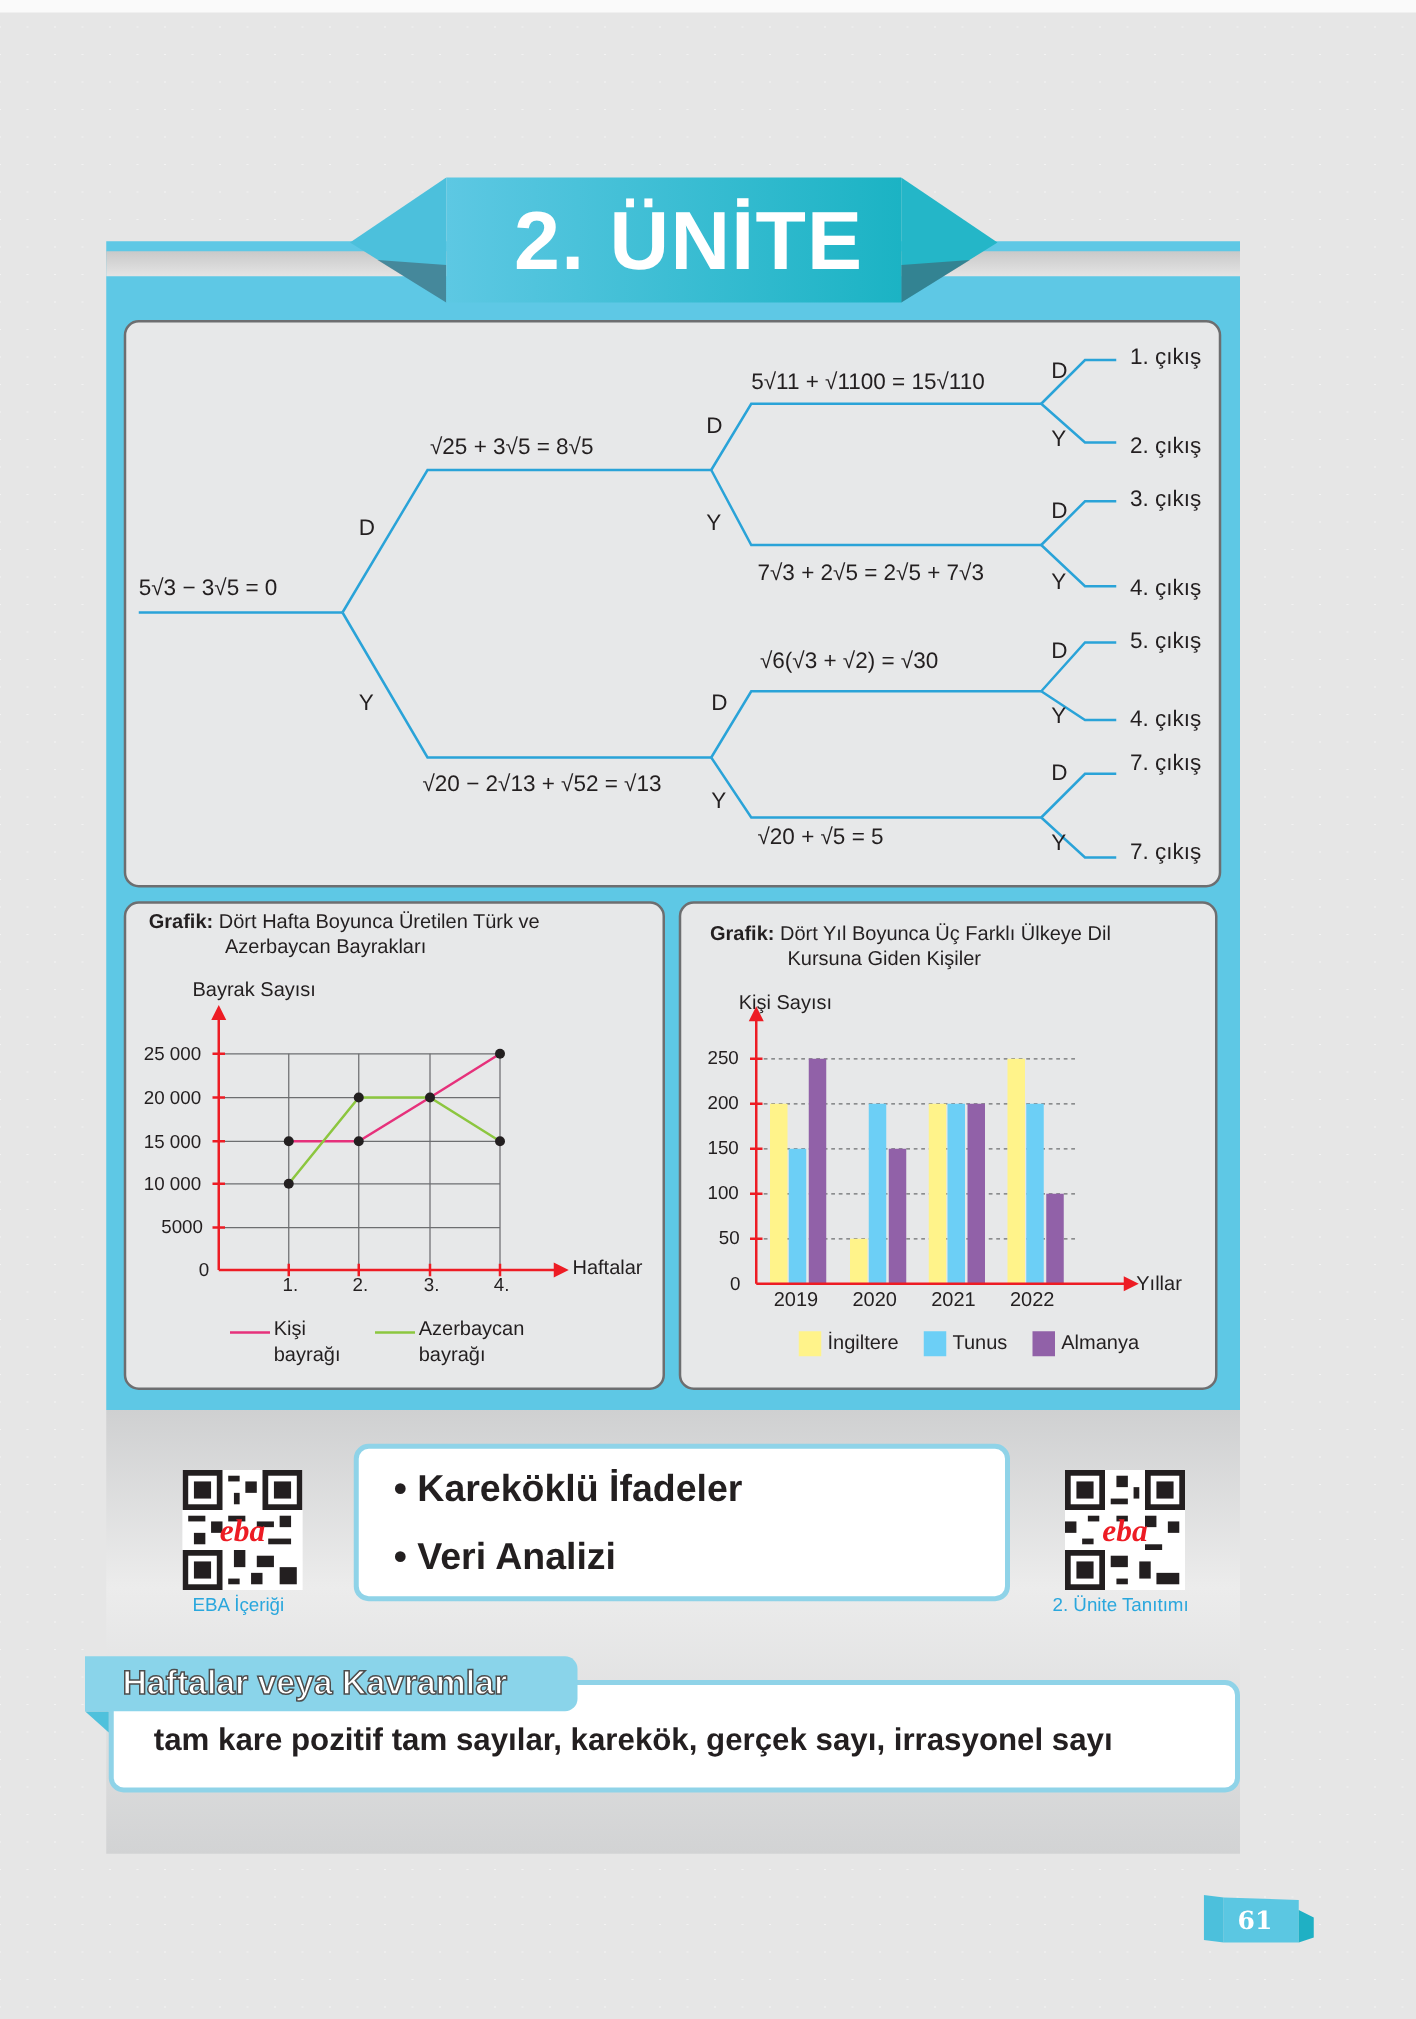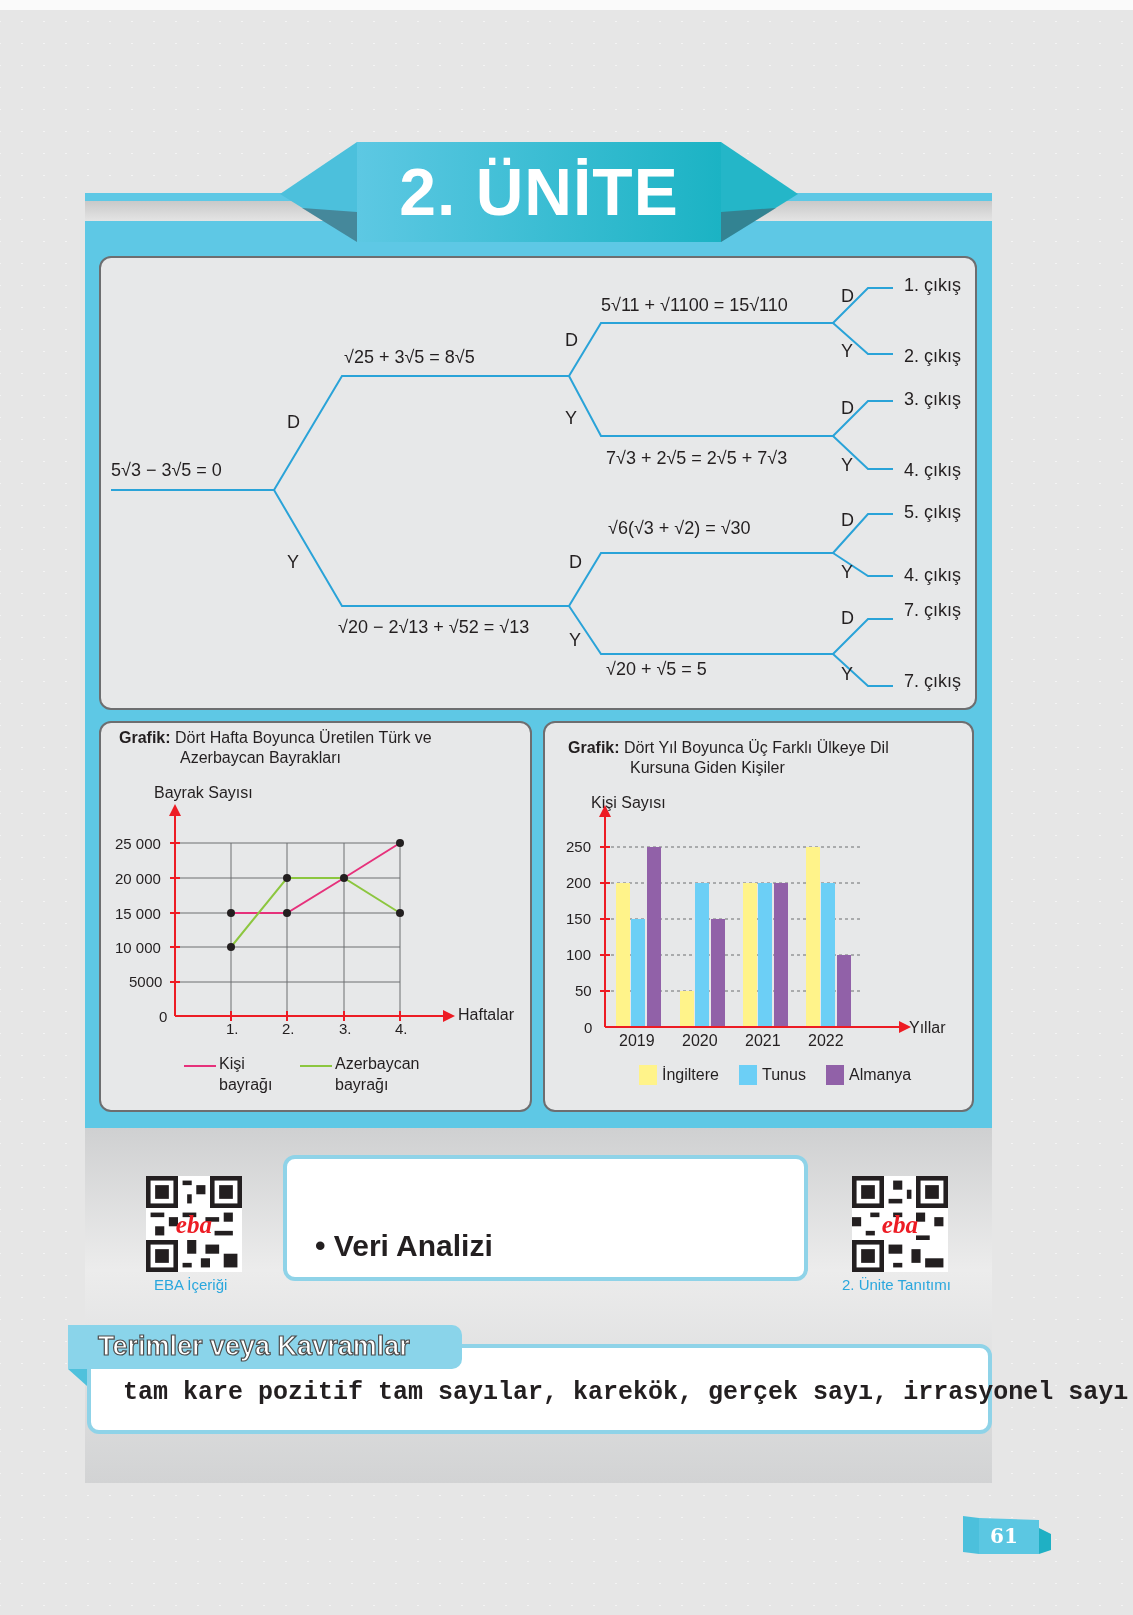--- a/index.html
+++ b/index.html
@@ -12,41 +12,41 @@
     background-size:22px 22px;}
   .topstrip{position:absolute;left:0;top:0;width:1133px;height:10px;background:#fafafa;}
   .abs{position:absolute;}
   
   .main{position:absolute;left:85px;top:193px;width:907px;height:935px;background:#5ec8e5;}
   .main .strip-gray{position:absolute;left:0;top:8px;width:100%;height:20px;
      background:linear-gradient(#c9c9c9,#e4e4e4);}
   .banner{position:absolute;left:357px;top:142px;width:364px;height:100px;
      background:linear-gradient(90deg,#5dc8e3,#1bb3c4);}
   .banner-title{position:absolute;left:0;top:0;width:100%;text-align:center;
-     font-weight:bold;font-size:66px;line-height:100px;color:#fff;letter-spacing:1px;}
+     font-weight:bold;font-size:66px;line-height:100px;color:#fff;letter-spacing:1px;padding-left:12px;}
   .lower-gray{position:absolute;left:85px;top:1128px;width:907px;height:355px;
      background:linear-gradient(#cfd0d1,#ececec 40%,#d2d3d4);}
   .card{position:absolute;background:#e7e8e9;border:2px solid #6d6e70;border-radius:12px;box-sizing:border-box;}
   .tree-txt{position:absolute;font-size:18px;white-space:nowrap;text-align:right;}
   .lbl{position:absolute;font-size:18px;}
   .chart-title{position:absolute;font-size:16px;line-height:20px;}
   .chart-title b{font-weight:bold;}
   .ax{position:absolute;font-size:15px;white-space:nowrap;}
   .topics{position:absolute;left:283px;top:1155px;width:525px;height:126px;background:#fff;
      border:4px solid #8fd3e8;border-radius:12px;box-sizing:border-box;}
   .topic{position:absolute;left:28px;font-size:30px;font-weight:bold;white-space:nowrap;}
   .qr{position:absolute;width:96px;height:96px;background:#fff;}
   .qr-cap{position:absolute;font-size:15px;color:#2aa7dd;white-space:nowrap;}
   .terms-tab{position:absolute;left:68px;top:1325px;width:394px;height:44px;
      background:#8ad4ea;border-radius:0 10px 10px 0;}
   .terms-title{position:absolute;left:30px;top:6px;font-size:27px;font-weight:bold;color:#fff;
      -webkit-text-stroke:1.2px #4d4d4d;white-space:nowrap;}
   .terms-box{position:absolute;left:87px;top:1344px;width:905px;height:90px;background:#fff;
      border:4px solid #8fd3e8;border-radius:12px;box-sizing:border-box;}
-  .terms-text{position:absolute;left:32px;top:30px;font-size:25px;font-weight:bold;white-space:nowrap;font-family:Liberation Mono, monospace;}
+  .terms-text{position:absolute;left:32px;top:30px;font-size:25px;font-weight:bold;white-space:nowrap;}
   .pagenum{position:absolute;left:965px;top:1518px;width:78px;height:36px;}
   .pagenum span{position:absolute;left:0;top:0;width:78px;line-height:36px;text-align:center;
      font-family:"DejaVu Serif",serif;font-weight:bold;font-size:20px;color:#fff;}
 </style>
 </head>
 <body>
 
 <div class="topstrip"></div>
 
 <div class="main">
@@ -312,31 +312,32 @@
       <rect x="8" y="15" width="3" height="2"></rect>
       <rect x="13" y="16" width="2" height="3"></rect>
     <rect x="16" y="18" width="4" height="2"></rect>
       <rect x="9" y="19" width="2" height="1"></rect>
   </g>
   <text x="10.5" y="12.5" font-size="5.5" font-style="italic" font-weight="bold" text-anchor="middle" fill="#ed1c24" font-family="Liberation Serif, serif">eba</text>
 </svg>
 <div class="qr-cap" style="left:842px;top:1276px">2. Ünite Tanıtımı</div>
 
 <div class="topics">
+  <div class="topic" style="top:16px">• <span>Kareköklü İfadeler</span></div>
   <div class="topic" style="top:70px">• <span>Veri Analizi</span></div>
 </div>
 
 <div class="terms-box">
   <div class="terms-text">tam kare pozitif tam sayılar, karekök, gerçek sayı, irrasyonel sayı</div>
 </div>
 <svg class="abs" style="left:68px;top:1369px" width="20" height="18">
   <polygon points="0,0 19,0 19,17" fill="#4fc1dc"></polygon>
 </svg>
 <div class="terms-tab">
-  <div class="terms-title">Terimler veya Kavramlar</div>
+  <div class="terms-title">Haftalar veya Kavramlar</div>
 </div>
 
 <svg class="abs" style="left:963px;top:1516px" width="100" height="40">
   <polygon points="0,0 16,2 16,38 0,36" fill="#4cc0dc"></polygon>
   <polygon points="16,2 76,4 76,38 16,38" fill="#5bc7e2"></polygon>
   <polygon points="76,12 88,18 88,34 76,38" fill="#1fb0c4"></polygon>
 </svg>
 <div class="pagenum">
   <span>61</span>
 </div>

